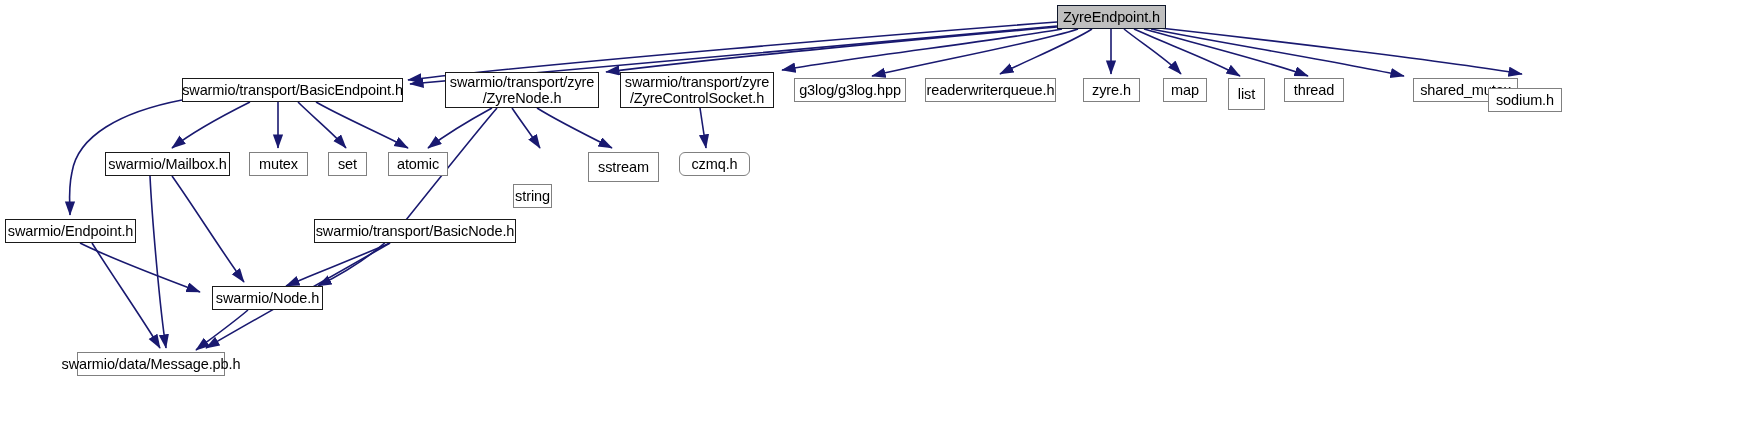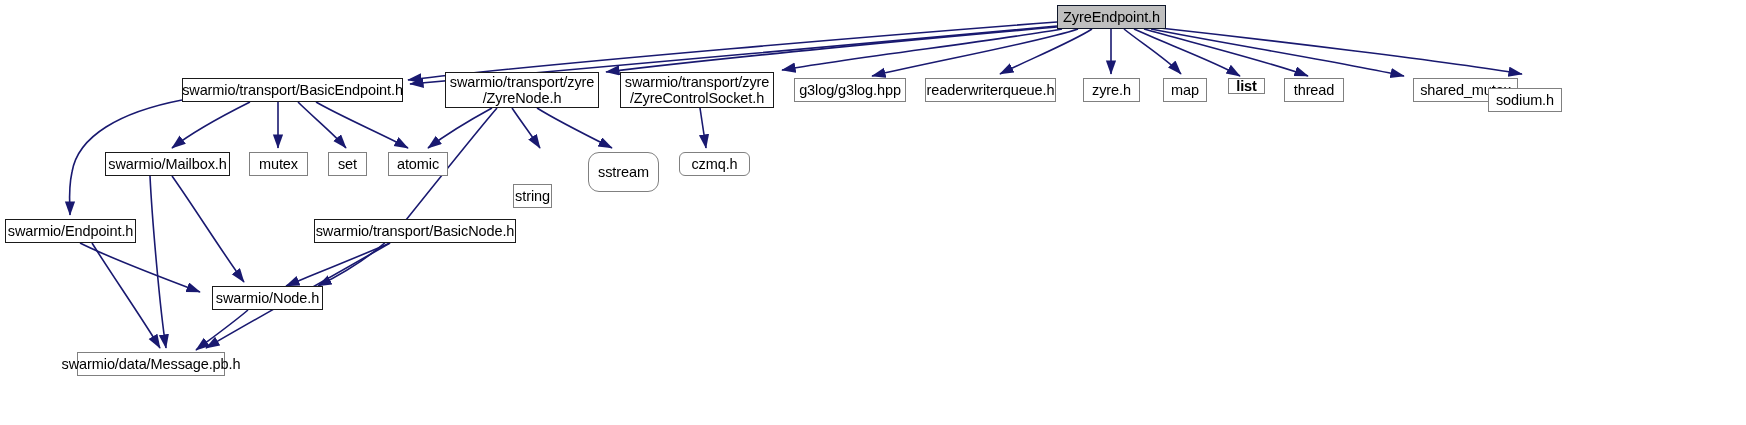--- a/index.html
+++ b/index.html
@@ -97,29 +97,29 @@
       <div class="node root" style="left: 1057px; top: 5px; width: 109px; height: 24px;"><span class="node-label">ZyreEndpoint.h</span></div>
       <div class="node doc" style="left: 182px; top: 78px; width: 221px; height: 24px;"><span class="node-label">swarmio/transport/BasicEndpoint.h</span></div>
       <div class="node doc" style="left: 445px; top: 72px; width: 154px; height: 36px;"><span class="node-label">swarmio/transport/zyre
 /ZyreNode.h</span></div>
       <div class="node doc" style="left: 620px; top: 72px; width: 154px; height: 36px;"><span class="node-label">swarmio/transport/zyre
 /ZyreControlSocket.h</span></div>
       <div class="node" style="left: 794px; top: 78px; width: 112px; height: 24px;"><span class="node-label">g3log/g3log.hpp</span></div>
       <div class="node" style="left: 925px; top: 78px; width: 131px; height: 24px;"><span class="node-label">readerwriterqueue.h</span></div>
       <div class="node" style="left: 1083px; top: 78px; width: 57px; height: 24px;"><span class="node-label">zyre.h</span></div>
       <div class="node" style="left: 1163px; top: 78px; width: 44px; height: 24px;"><span class="node-label">map</span></div>
-      <div class="node" style="left: 1228px; top: 78px; width: 37px; height: 16px; font-weight: bold;"><span class="node-label">list</span></div>
+      <div class="node" style="left: 1228px; top: 78px; width: 37px; height: 32px;"><span class="node-label">list</span></div>
       <div class="node" style="left: 1284px; top: 78px; width: 60px; height: 24px;"><span class="node-label">thread</span></div>
       <div class="node" style="left: 1413px; top: 78px; width: 105px; height: 24px;"><span class="node-label">shared_mutex</span></div>
       <div class="node" style="left: 1488px; top: 78px; width: 74px; height: 24px; margin-top: 10px;"><span class="node-label">sodium.h</span></div>
       <div class="node doc" style="left: 105px; top: 152px; width: 125px; height: 24px;"><span class="node-label">swarmio/Mailbox.h</span></div>
       <div class="node" style="left: 249px; top: 152px; width: 59px; height: 24px; text-align: right;"><span class="node-label">mutex</span></div>
       <div class="node" style="left: 328px; top: 152px; width: 39px; height: 24px;"><span class="node-label">set</span></div>
       <div class="node" style="left: 388px; top: 152px; width: 60px; height: 24px;"><span class="node-label">atomic</span></div>
       <div class="node" style="left: 513px; top: 152px; width: 39px; height: 24px; margin-top: 32px;"><span class="node-label">string</span></div>
-      <div class="node" style="left: 588px; top: 152px; width: 71px; height: 40px; border-radius: 11px;"><span class="node-label">sstream</span></div>
+      <div class="node" style="left: 588px; top: 152px; width: 71px; height: 30px;"><span class="node-label">sstream</span></div>
       <div class="node" style="left: 679px; top: 152px; width: 71px; height: 24px; border-radius: 6px;"><span class="node-label">czmq.h</span></div>
       <div class="node doc" style="left: 5px; top: 219px; width: 131px; height: 24px;"><span class="node-label">swarmio/Endpoint.h</span></div>
       <div class="node doc" style="left: 314px; top: 219px; width: 202px; height: 24px;"><span class="node-label">swarmio/transport/BasicNode.h</span></div>
       <div class="node doc" style="left: 212px; top: 286px; width: 111px; height: 24px;"><span class="node-label">swarmio/Node.h</span></div>
       <div class="node" style="left: 77px; top: 352px; width: 148px; height: 24px;"><span class="node-label">swarmio/data/Message.pb.h</span></div>
     </div>
 </div>
 
 </body></html>

